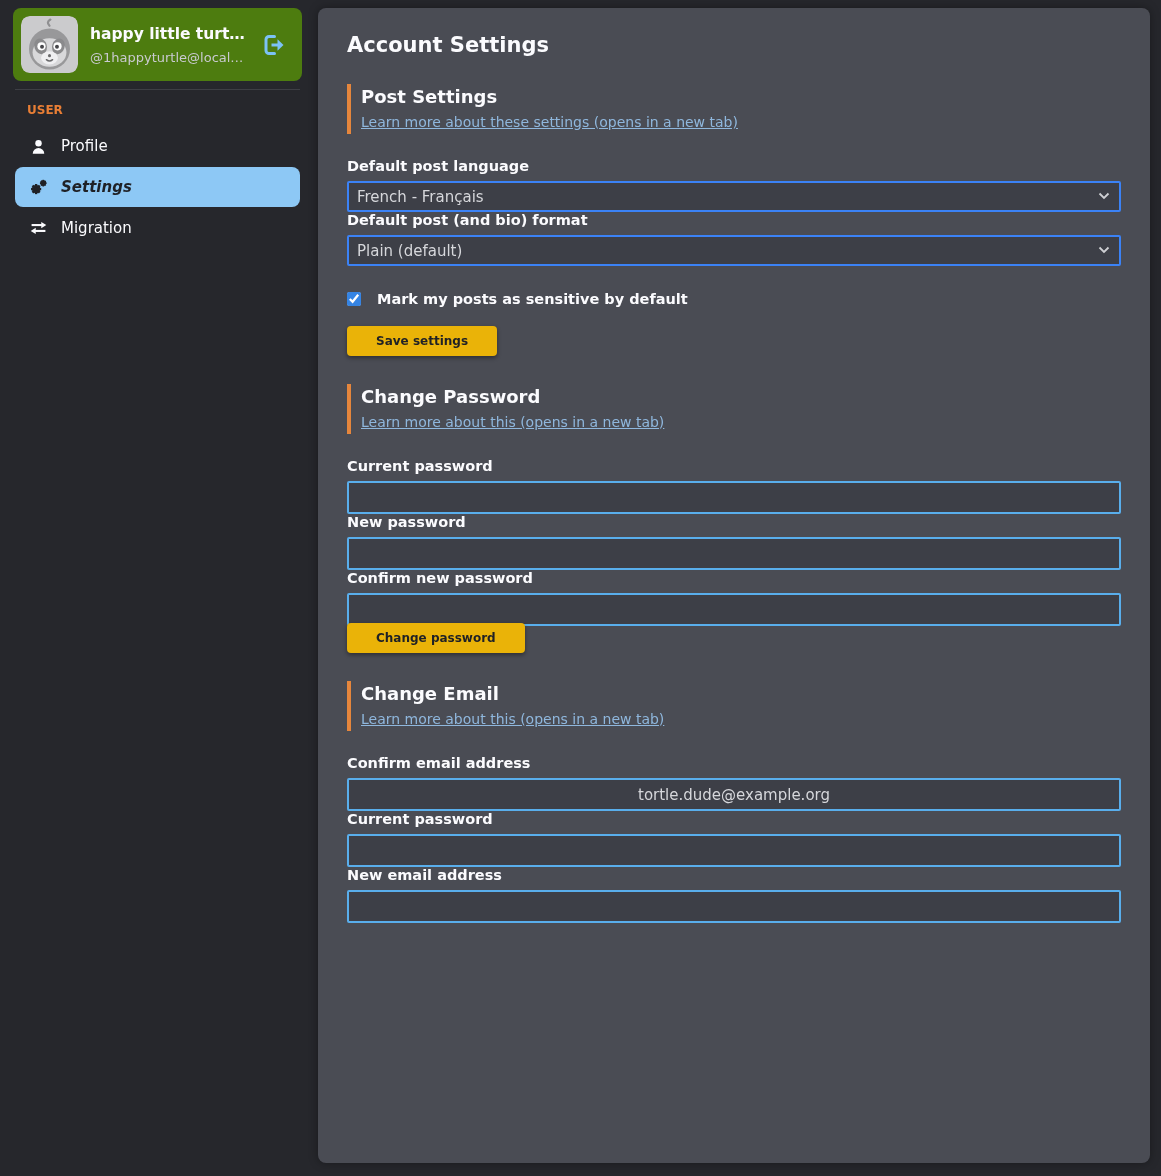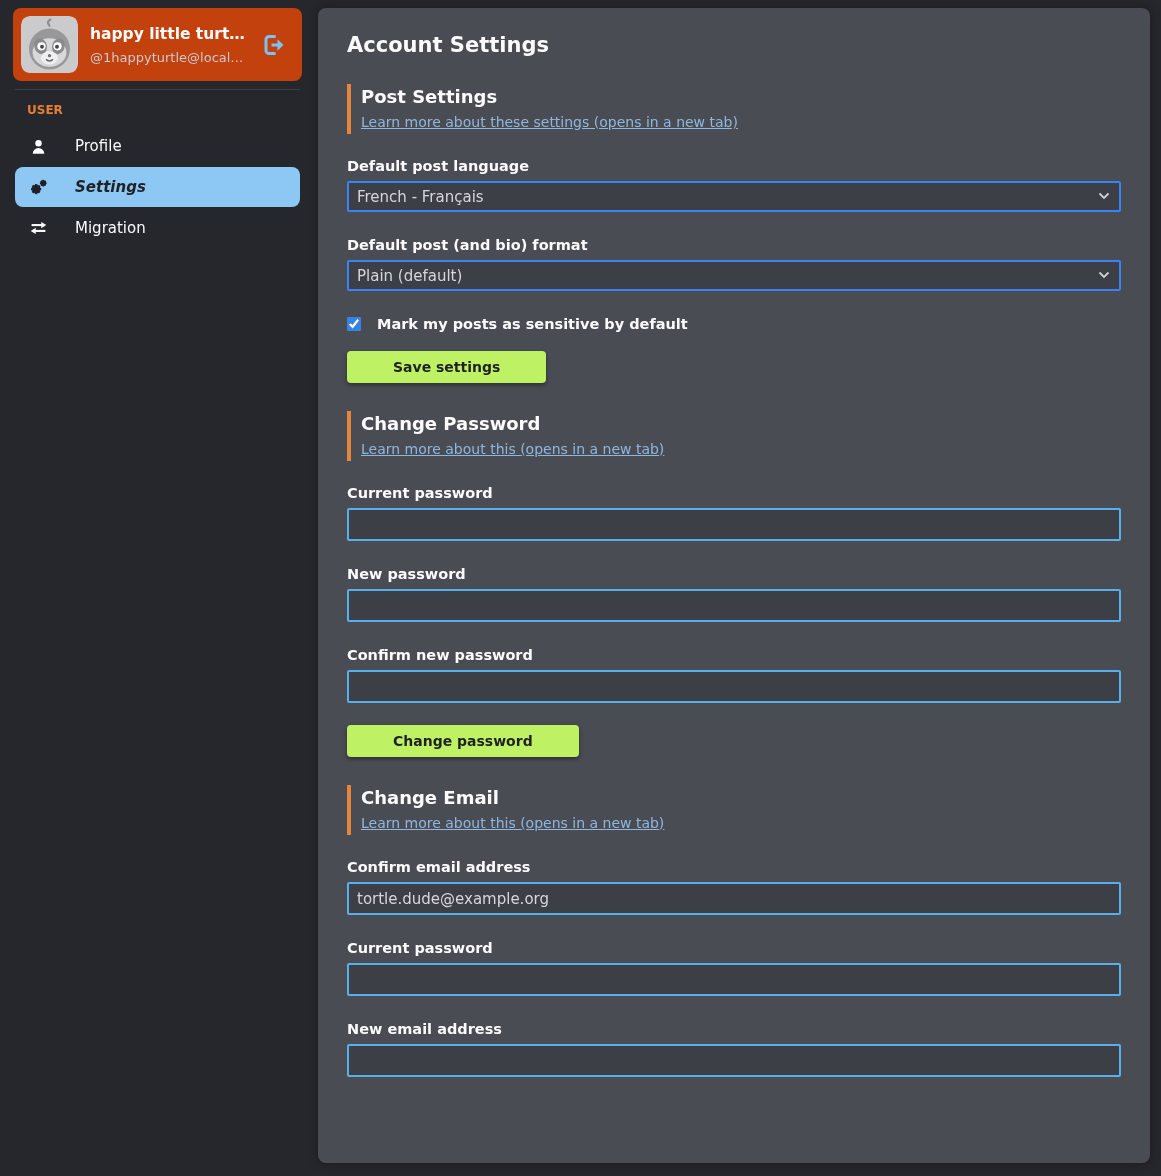--- a/index.html
+++ b/index.html
@@ -17,21 +17,21 @@
     gap: 16px;
   }
 
   
   .sidebar {
     width: 302px;
     flex: none;
     padding-left: 13px;
   }
   .user-card {
-    background: #c2410c;
+    background: #4d7c0f;
     border-radius: 8px;
     height: 73px;
     display: flex;
     align-items: center;
     padding: 8px;
     gap: 12px;
   }
   .avatar {
     width: 57px; height: 57px;
     border-radius: 8px;
@@ -71,21 +71,21 @@
   .group-label {
     margin: 13px 0 9px 14px;
     font-size: 12px;
     font-weight: bold;
     color: #e87e35;
   }
   .nav { display: flex; flex-direction: column; }
   .nav-item {
     display: flex;
     align-items: center;
-    gap: 27px;
+    gap: 13px;
     padding: 9px 13px;
     margin: 1px 2px;
     border-radius: 8px;
     font-size: 15px;
     color: #fbfbfe;
     cursor: pointer;
     text-decoration: none;
   }
   .nav-item.selected {
     background: #8dc8f5;
@@ -120,21 +120,21 @@
     font-weight: bold;
   }
   .learn-link {
     display: inline-block;
     margin-top: 7px;
     font-size: 14px;
     color: #8fb7dd;
     text-decoration: underline;
     cursor: pointer;
   }
-  .field { margin-bottom: 25px; }
+  .field { }
   .field-label {
     display: block;
     font-size: 14.5px;
     font-weight: bold;
     margin-bottom: 7px;
   }
   .select-wrap { position: relative; }
   select.control {
     width: 100%;
     height: 31px;
@@ -158,43 +158,44 @@
   input.control {
     width: 100%;
     height: 33px;
     background: #3d3f47;
     border: 2px solid #59aeec;
     border-radius: 2px;
     color: #d6d7db;
     font-size: 15px;
     font-family: inherit;
     padding: 0 8px;
+    text-align: center;
   }
   .checkbox-row {
     display: flex;
     align-items: center;
     gap: 16px;
     margin: 25px 0 22px 0;
   }
   .checkbox-row input {
     width: 14px; height: 14px;
     accent-color: #3584e4;
     cursor: pointer;
   }
   .checkbox-label { font-size: 14.5px; font-weight: bold; }
   .btn {
     display: inline-block;
-    background: #bef264;
+    background: #eab308;
     color: #1f2126;
     font-family: inherit;
-    font-size: 14px;
+    font-size: 12px;
     font-weight: bold;
     border: none;
     border-radius: 4px;
-    padding: 8px 46px;
+    padding: 8px 29px;
     cursor: pointer;
     box-shadow: 0 2px 4px rgba(0,0,0,0.4);
   }
   .section { margin-top: 28px; }
   .section-post { margin-top: 0; }
   .btn-row { margin-top: -3px; }
 </style>
 </head>
 <body>
 

